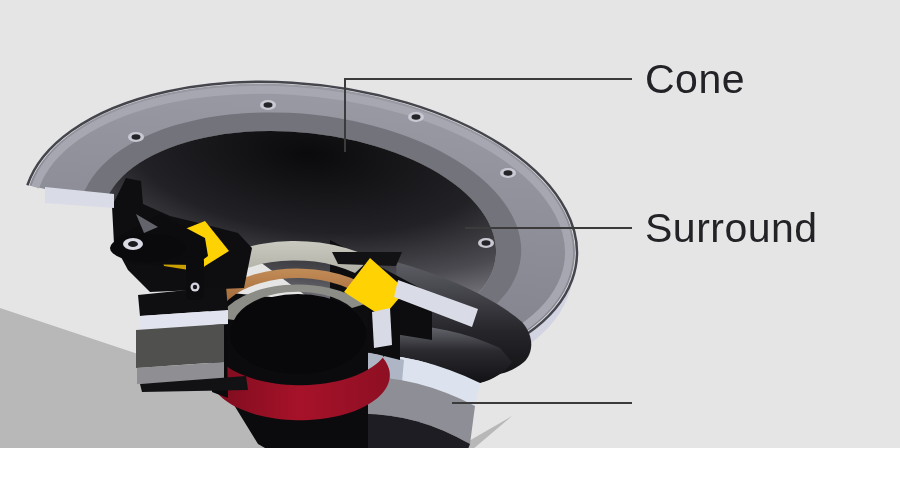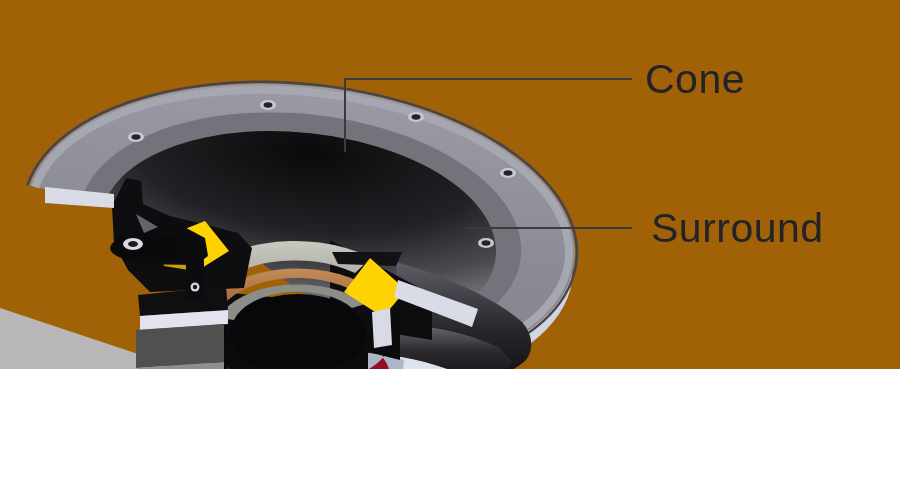--- a/index.html
+++ b/index.html
@@ -1,29 +1,29 @@
 <!DOCTYPE html>
 <html><head>
 <meta charset="utf-8">
 <style>
   html,body{margin:0;padding:0;}
   body{background:#ffffff;font-family:"Liberation Sans",sans-serif;}
-  .stage{position:relative;width:900px;height:369px;background:#a16207;overflow:hidden;}
+  .stage{position:relative;width:900px;height:448px;background:#e5e5e5;overflow:hidden;}
   .stage svg{position:absolute;left:0;top:0;}
   .diagram-label{
     position:absolute;
     font-size:41px;
     letter-spacing:0.5px;
     color:#232327;
     font-weight:400;
     white-space:nowrap;
     line-height:1;
   }
   #label-cone{left:645px;top:59px;}
-  #label-surround{left:645px;top:208px;margin-left:6px;}
+  #label-surround{left:645px;top:208px;}
   #label-magnet{left:645px;top:383px;}
 </style>
 </head>
 <body>
 
 <div class="stage">
 
   <svg width="900" height="500" viewBox="0 0 900 500">
     <defs>
       <radialGradient id="coneGrad" cx="0.5" cy="0.12" r="1.0">

